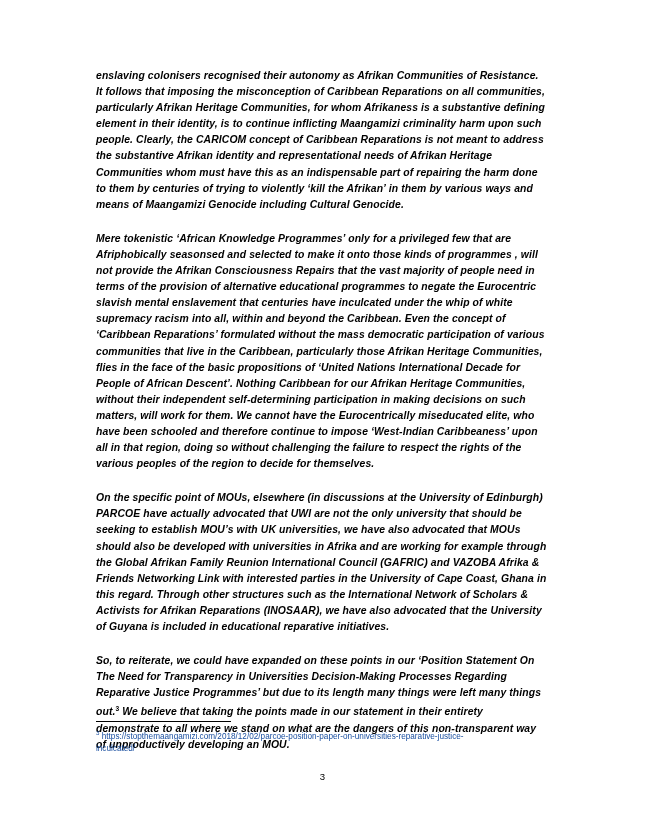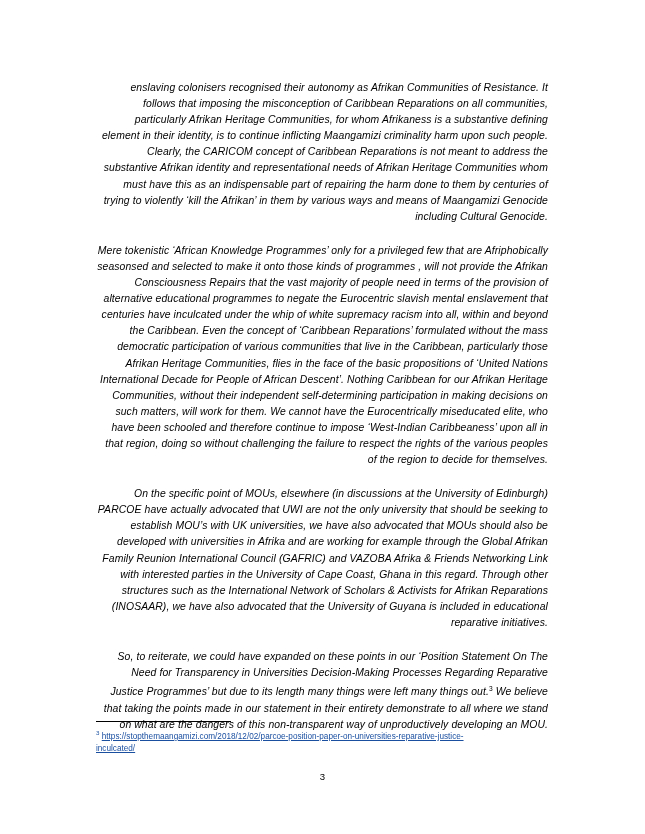--- a/index.html
+++ b/index.html
@@ -23,27 +23,28 @@
     height: 834px;
     background: #ffffff;
   }
   .content {
     position: absolute;
     left: 96px;
     top: 68px;
     width: 452px;
   }
   p.body-par {
-    margin: 12px 0 18px 0;
+    margin: 0 0 18px 0;
     font-style: italic;
     font-size: 10.4px;
     line-height: 16.1px;
-    text-align: right;
+    text-align: left;
     color: #000000;
     letter-spacing: 0.01em;
+    font-weight: bold;
   }
   p.body-par:last-child {
     margin-bottom: 0;
   }
   .footnote-sep {
     position: absolute;
     left: 96px;
     top: 721px;
     width: 135px;
     height: 0;
@@ -57,21 +58,20 @@
     font-size: 8.2px;
     line-height: 12.6px;
   }
   .footnote-marker {
     font-size: 6.2px;
     vertical-align: super;
     color: #1a4fa0;
   }
   .footnote-link {
     color: #1a4fa0;
-    text-decoration: underline;
     word-break: break-all;
   }
   .sup-ref {
     font-size: 6.6px;
     vertical-align: super;
     font-style: normal;
   }
   .page-number {
     position: absolute;
     left: 0;

